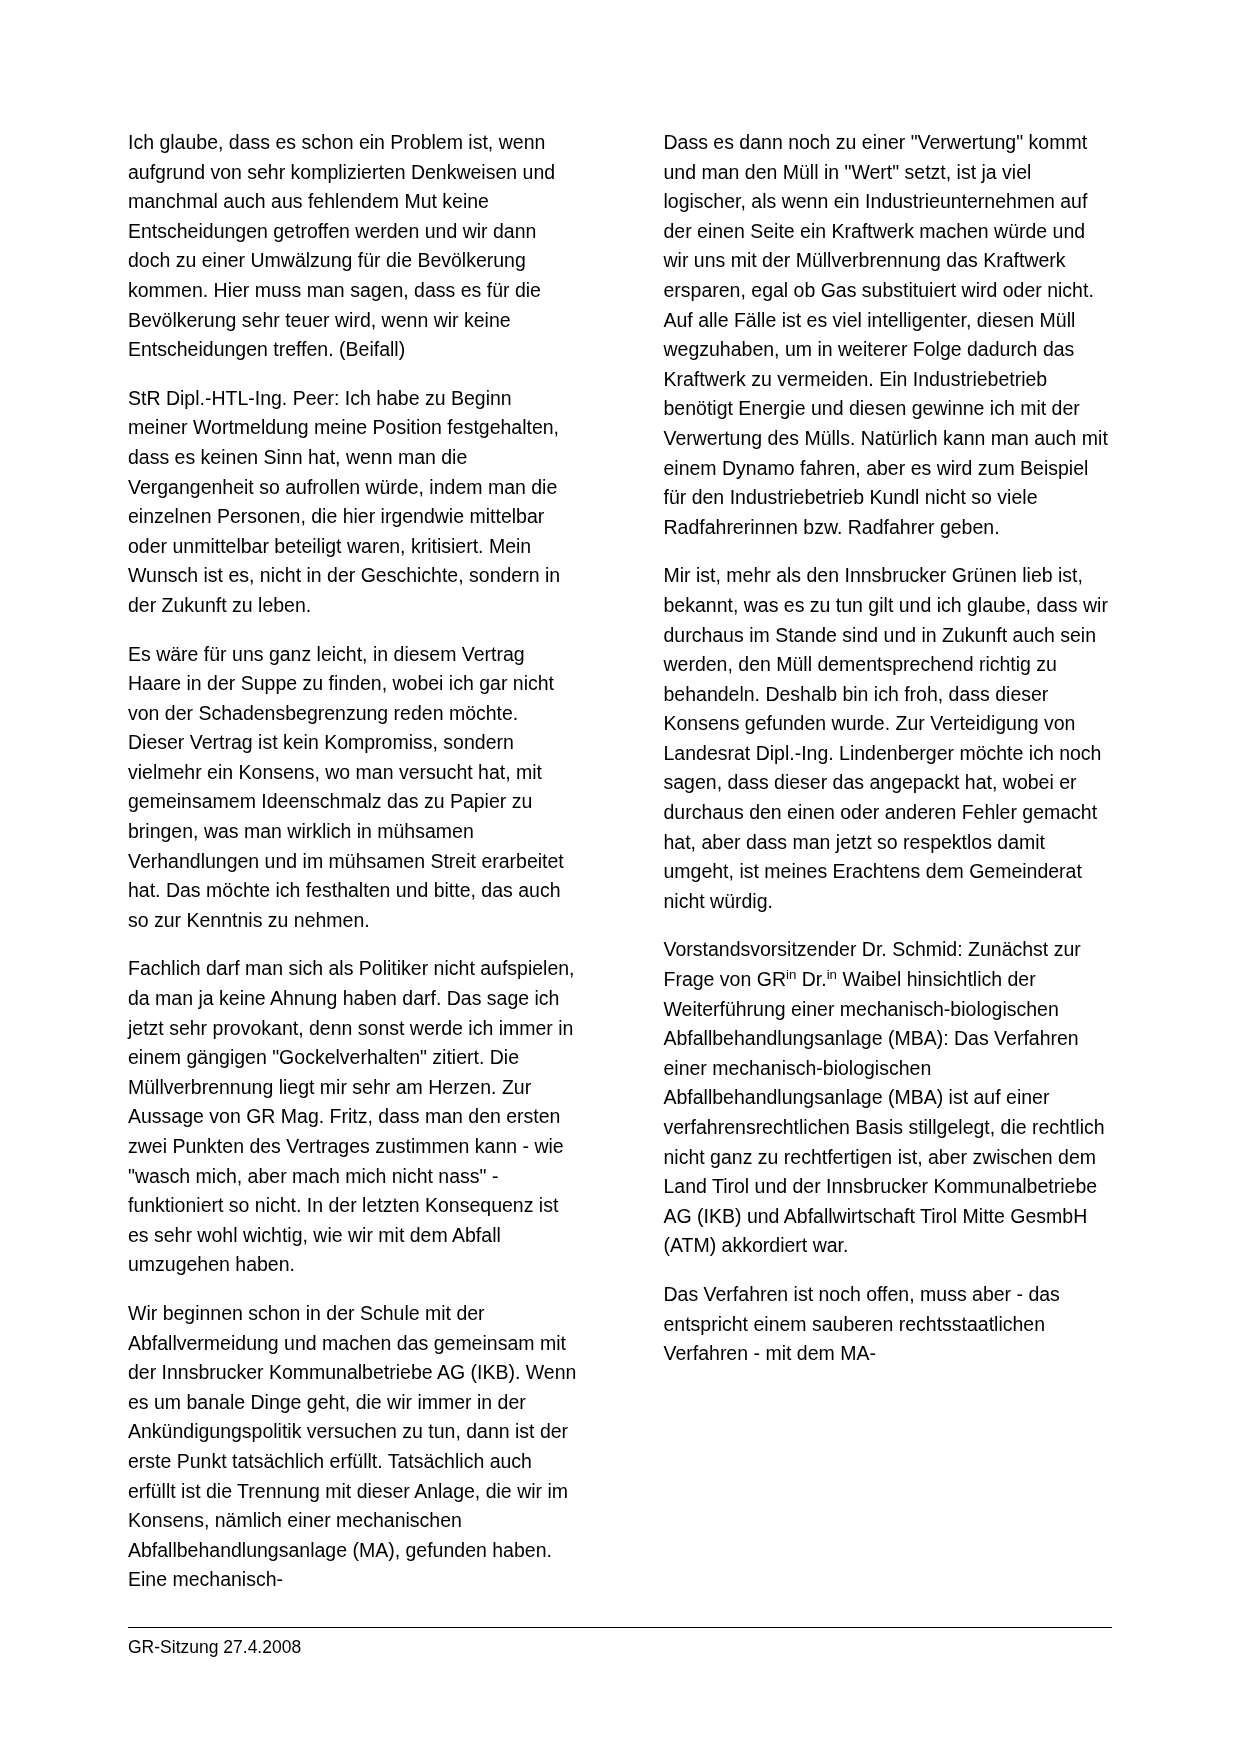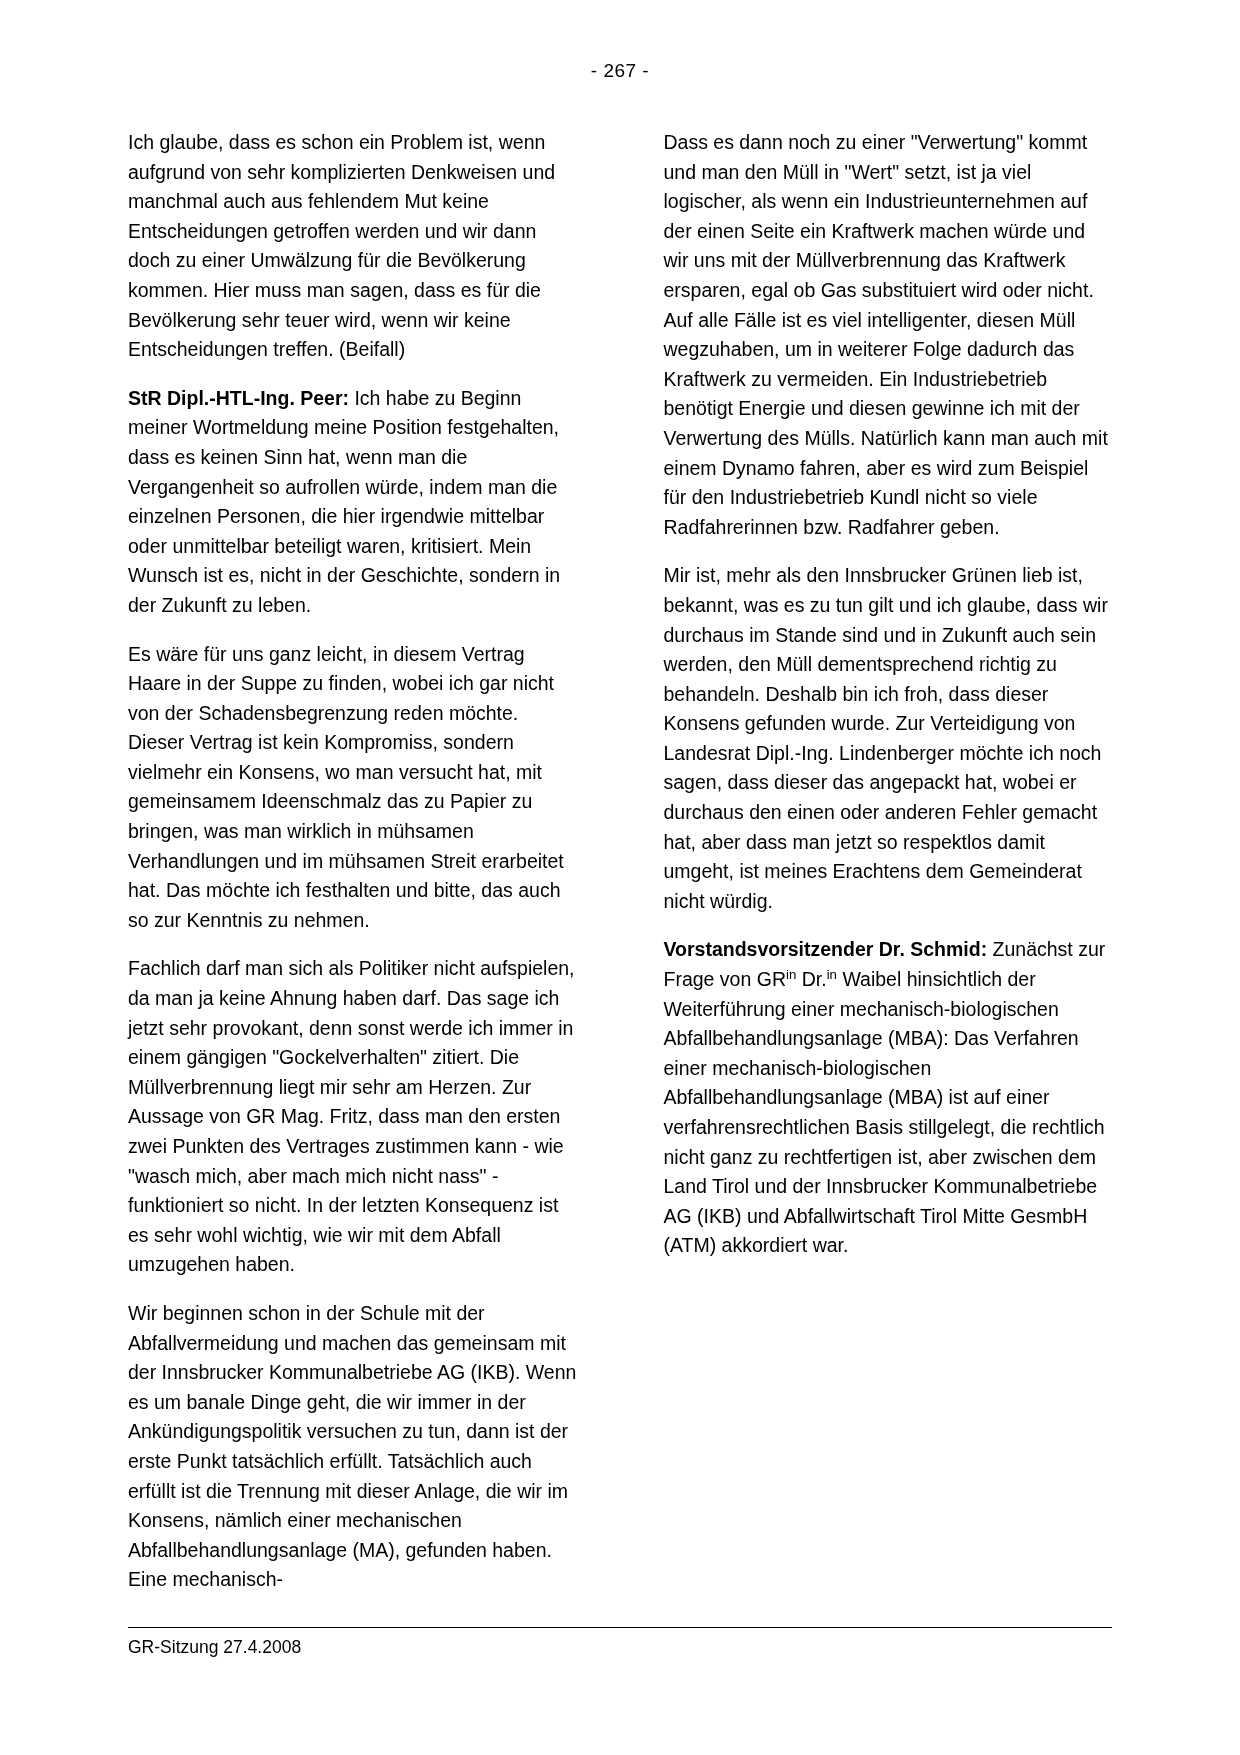--- a/index.html
+++ b/index.html
@@ -40,21 +40,21 @@
     margin: 0 0 19px 0;
     font-size: 19.5px;
     line-height: 29.6px;
     text-align: left;
     hyphens: manual;
   }
   p:last-child {
     margin-bottom: 15px;
   }
   .speaker {
-    font-weight: bold;
+    font-weight: normal;
   }
   sup {
     font-size: 0.68em;
     vertical-align: super;
     line-height: 0;
   }
   .footer-rule {
     position: absolute;
     left: 128px;
     top: 1627px;
@@ -67,36 +67,36 @@
     left: 128px;
     top: 1637px;
     font-size: 17.5px;
   }
 </style>
 </head>
 <body>
 
 <div class="page">
 
-  <div class="page-number">- 267 -</div>
 
   <div class="columns">
 
     <div class="column">
       <p>Ich glaube, dass es schon ein Problem ist, wenn aufgrund von sehr komplizierten Denkweisen und manchmal auch aus fehlendem Mut keine Entscheidungen getroffen werden und wir dann doch zu einer Umwälzung für die Bevölkerung kommen. Hier muss man sagen, dass es für die Bevölkerung sehr teuer wird, wenn wir keine Entscheidungen treffen. (Beifall)</p>
       <p><span class="speaker">StR Dipl.-HTL-Ing. Peer:</span><span> Ich habe zu Beginn meiner Wortmeldung meine Position festgehalten, dass es keinen Sinn hat, wenn man die Vergangenheit so aufrollen würde, indem man die einzelnen Personen, die hier irgendwie mittelbar oder unmittelbar beteiligt waren, kritisiert. Mein Wunsch ist es, nicht in der Geschichte, sondern in der Zukunft zu leben.</span></p>
       <p>Es wäre für uns ganz leicht, in diesem Vertrag Haare in der Suppe zu finden, wobei ich gar nicht von der Schadensbegrenzung reden möchte. Dieser Vertrag ist kein Kompromiss, sondern vielmehr ein Konsens, wo man versucht hat, mit gemeinsamem Ideenschmalz das zu Papier zu bringen, was man wirklich in mühsamen Verhandlungen und im mühsamen Streit erarbeitet hat. Das möchte ich festhalten und bitte, das auch so zur Kenntnis zu nehmen.</p>
       <p>Fachlich darf man sich als Politiker nicht aufspielen, da man ja keine Ahnung haben darf. Das sage ich jetzt sehr provokant, denn sonst werde ich immer in einem gängigen "Gockelverhalten" zitiert. Die Müllverbrennung liegt mir sehr am Herzen. Zur Aussage von GR Mag. Fritz, dass man den ersten zwei Punkten des Vertrages zustimmen kann - wie "wasch mich, aber mach mich nicht nass" - funktioniert so nicht. In der letzten Konsequenz ist es sehr wohl wichtig, wie wir mit dem Abfall umzugehen haben.</p>
       <p>Wir beginnen schon in der Schule mit der Abfallvermeidung und machen das gemeinsam mit der Innsbrucker Kommunalbetriebe AG (IKB). Wenn es um banale Dinge geht, die wir immer in der Ankündigungspolitik versuchen zu tun, dann ist der erste Punkt tatsächlich erfüllt. Tatsächlich auch erfüllt ist die Trennung mit dieser Anlage, die wir im Konsens, nämlich einer mechanischen Abfallbehandlungsanlage (MA), gefunden haben. Eine mechanisch-</p>
     </div>
 
     <div class="column">
       <p>Dass es dann noch zu einer "Verwertung" kommt und man den Müll in "Wert" setzt, ist ja viel logischer, als wenn ein Industrieunternehmen auf der einen Seite ein Kraftwerk machen würde und wir uns mit der Müllverbrennung das Kraftwerk ersparen, egal ob Gas substituiert wird oder nicht. Auf alle Fälle ist es viel intelligenter, diesen Müll wegzuhaben, um in weiterer Folge dadurch das Kraftwerk zu vermeiden. Ein Industriebetrieb benötigt Energie und diesen gewinne ich mit der Verwertung des Mülls. Natürlich kann man auch mit einem Dynamo fahren, aber es wird zum Beispiel für den Industriebetrieb Kundl nicht so viele Radfahrerinnen bzw. Radfahrer geben.</p>
       <p>Mir ist, mehr als den Innsbrucker Grünen lieb ist, bekannt, was es zu tun gilt und ich glaube, dass wir durchaus im Stande sind und in Zukunft auch sein werden, den Müll dementsprechend richtig zu behandeln. Deshalb bin ich froh, dass dieser Konsens gefunden wurde. Zur Verteidigung von Landesrat Dipl.-Ing. Lindenberger möchte ich noch sagen, dass dieser das angepackt hat, wobei er durchaus den einen oder anderen Fehler gemacht hat, aber dass man jetzt so respektlos damit umgeht, ist meines Erachtens dem Gemeinderat nicht würdig.</p>
       <p><span class="speaker">Vorstandsvorsitzender Dr. Schmid:</span><span> Zunächst zur Frage von GR</span><sup>in</sup><span> Dr.</span><sup>in</sup><span> Waibel hinsichtlich der Weiterführung einer mechanisch-biologischen Abfallbehandlungsanlage (MBA): Das Verfahren einer mechanisch-biologischen Abfallbehandlungsanlage (MBA) ist auf einer verfahrensrechtlichen Basis stillgelegt, die rechtlich nicht ganz zu rechtfertigen ist, aber zwischen dem Land Tirol und der Innsbrucker Kommunalbetriebe AG (IKB) und Abfallwirtschaft Tirol Mitte GesmbH (ATM) akkordiert war.</span></p>
+      <p>Das Verfahren ist noch offen, muss aber - das entspricht einem sauberen rechtsstaatlichen Verfahren - mit dem MA-</p>
     </div>
 
   </div>
 
   <div class="footer-rule"></div>
   <div class="footer-text">GR-Sitzung 27.4.2008</div>
 
 </div>
 
 </body></html>

